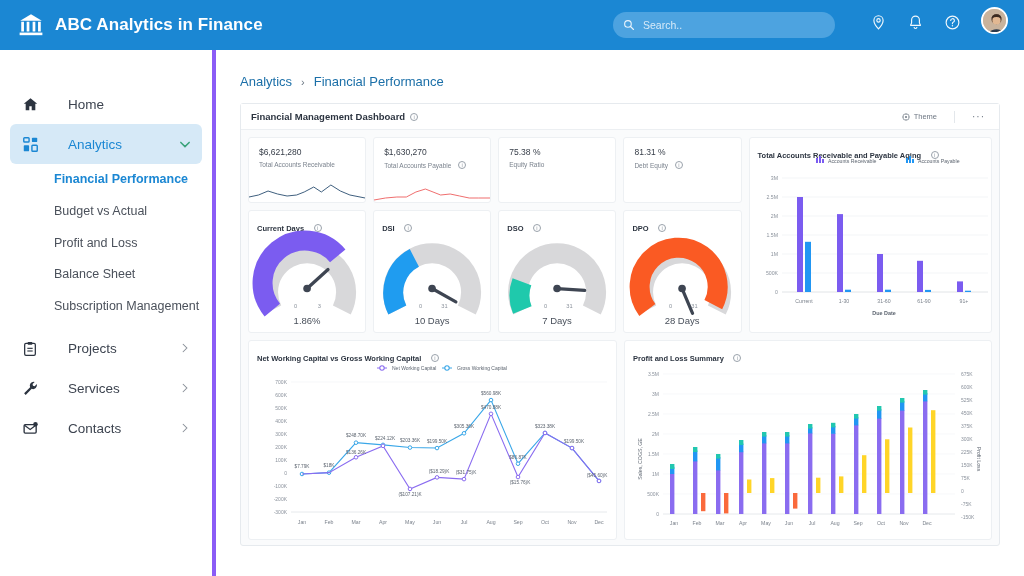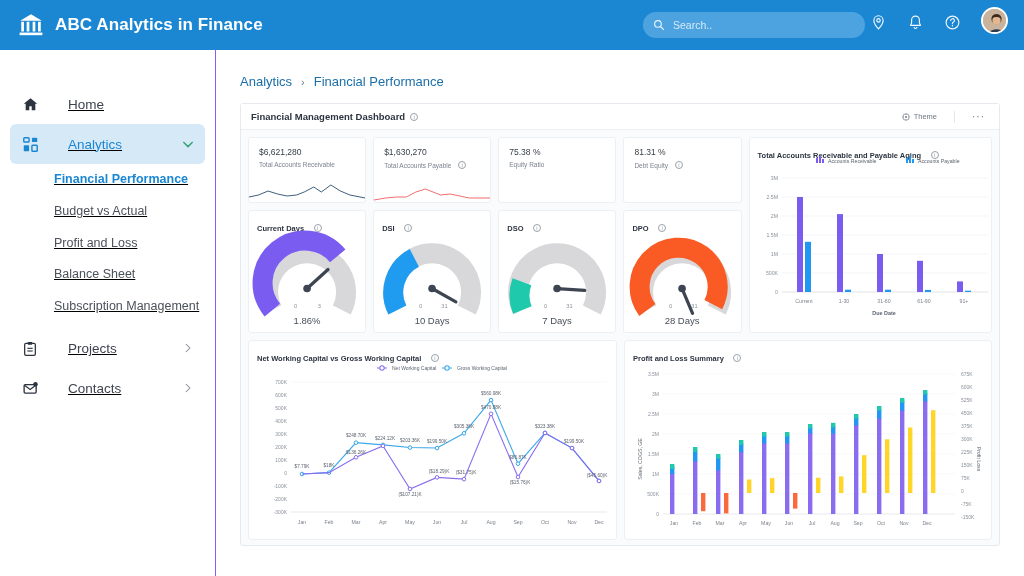--- a/index.html
+++ b/index.html
@@ -12,40 +12,40 @@
 
   
   .topbar {
     position: absolute; top: 0; left: 0; width: 1024px; height: 50px;
     background: #1b87d3; display: flex; align-items: center;
   }
   .brand { display: flex; align-items: center; gap: 11px; padding-left: 18px; }
   .bank-icon { width: 26px; height: 26px; display: block; }
   .brand-title { color: #fff; font-size: 17px; font-weight: bold; letter-spacing: .1px; white-space: nowrap; }
   .search-wrap {
-    position: absolute; left: 643px; top: 12px; width: 222px; height: 26px;
+    position: absolute; left: 613px; top: 12px; width: 222px; height: 26px;
     background: #4da3e0; border-radius: 13px; display: flex; align-items: center; padding: 0 10px; gap: 8px;
   }
   .search-ico { width: 12px; height: 12px; flex: 0 0 auto; }
   .search-input {
     background: transparent; border: none; outline: none; color: #eaf4fc;
     font-family: "Liberation Sans", sans-serif; font-size: 10.5px; width: 100%;
   }
   .search-input::placeholder { color: #d7eaf8; }
   .top-icons { position: absolute; right: 16px; top: 11px; display: flex; align-items: center; gap: 20px; }
   .top-icon { width: 17px; height: 17px; opacity: .95; cursor: pointer; }
   .avatar {
     width: 27px; height: 27px; border-radius: 50%; overflow: hidden;
     border: 2px solid #fff; background: #d7c2ae; position: relative; cursor: pointer; margin-top: -4px;
   }
 
   
   .sidebar {
     position: absolute; top: 50px; left: 0; width: 216px; height: 526px;
-    background: #fff; border-right: 1px solid #8b5cf6; padding-top: 34px; text-decoration: underline;
+    background: #fff; border-right: 4px solid #8b5cf6; padding-top: 34px;
   }
   .nav-item {
     display: flex; align-items: center; height: 40px; margin: 0 10px;
     padding-left: 12px; border-radius: 6px; cursor: pointer; gap: 0;
   }
   .nav-item .nav-ico { width: 22px; display: flex; align-items: center; justify-content: flex-start; }
   .nav-item .nav-label { font-size: 13.5px; color: #3d4450; margin-left: 24px; }
   .nav-item.active { background: #d6e9f7; }
   .nav-item.active .nav-label { color: #1b87d3; }
   .nav-chevron { margin-left: auto; margin-right: 12px; color: #3aa37a; font-size: 11px; }
@@ -206,20 +206,33 @@
         </svg>
       </span>
       <span class="nav-label">Projects</span>
       <span class="nav-arrow">
         <svg width="6" height="10" viewBox="0 0 8 12">
             <path d="M1.5 1L6.5 6 1.5 11" fill="none" stroke="#8a9099" stroke-width="1.4" stroke-linecap="round"></path>
           </svg>
       </span>
     </div>
 
+    <div class="nav-item">
+      <span class="nav-ico">
+        <svg width="17" height="17" viewBox="0 0 24 24">
+          <path d="M16.5 2.5a5.5 5.5 0 0 0-5 7.8L3 18.8l2.2 2.2 8.5-8.5a5.5 5.5 0 0 0 7.2-6.7l-3 3-2.4-.6-.6-2.4 3-3a5.6 5.6 0 0 0-1.4-.3z" fill="#2c3440"></path>
+        </svg>
+      </span>
+      <span class="nav-label">Services</span>
+      <span class="nav-arrow">
+        <svg width="6" height="10" viewBox="0 0 8 12">
+            <path d="M1.5 1L6.5 6 1.5 11" fill="none" stroke="#8a9099" stroke-width="1.4" stroke-linecap="round"></path>
+          </svg>
+      </span>
+    </div>
 
     <div class="nav-item">
       <span class="nav-ico">
         <svg width="17" height="17" viewBox="0 0 24 24">
           <rect x="3" y="6.5" width="17" height="12" rx="1.6" fill="none" stroke="#2c3440" stroke-width="1.9"></rect>
           <path d="M3.5 7.5L11.5 13.5 19.5 7.5" fill="none" stroke="#2c3440" stroke-width="1.7"></path>
           <circle cx="19" cy="6" r="3.2" fill="#2c3440"></circle>
         </svg>
       </span>
       <span class="nav-label">Contacts</span>

